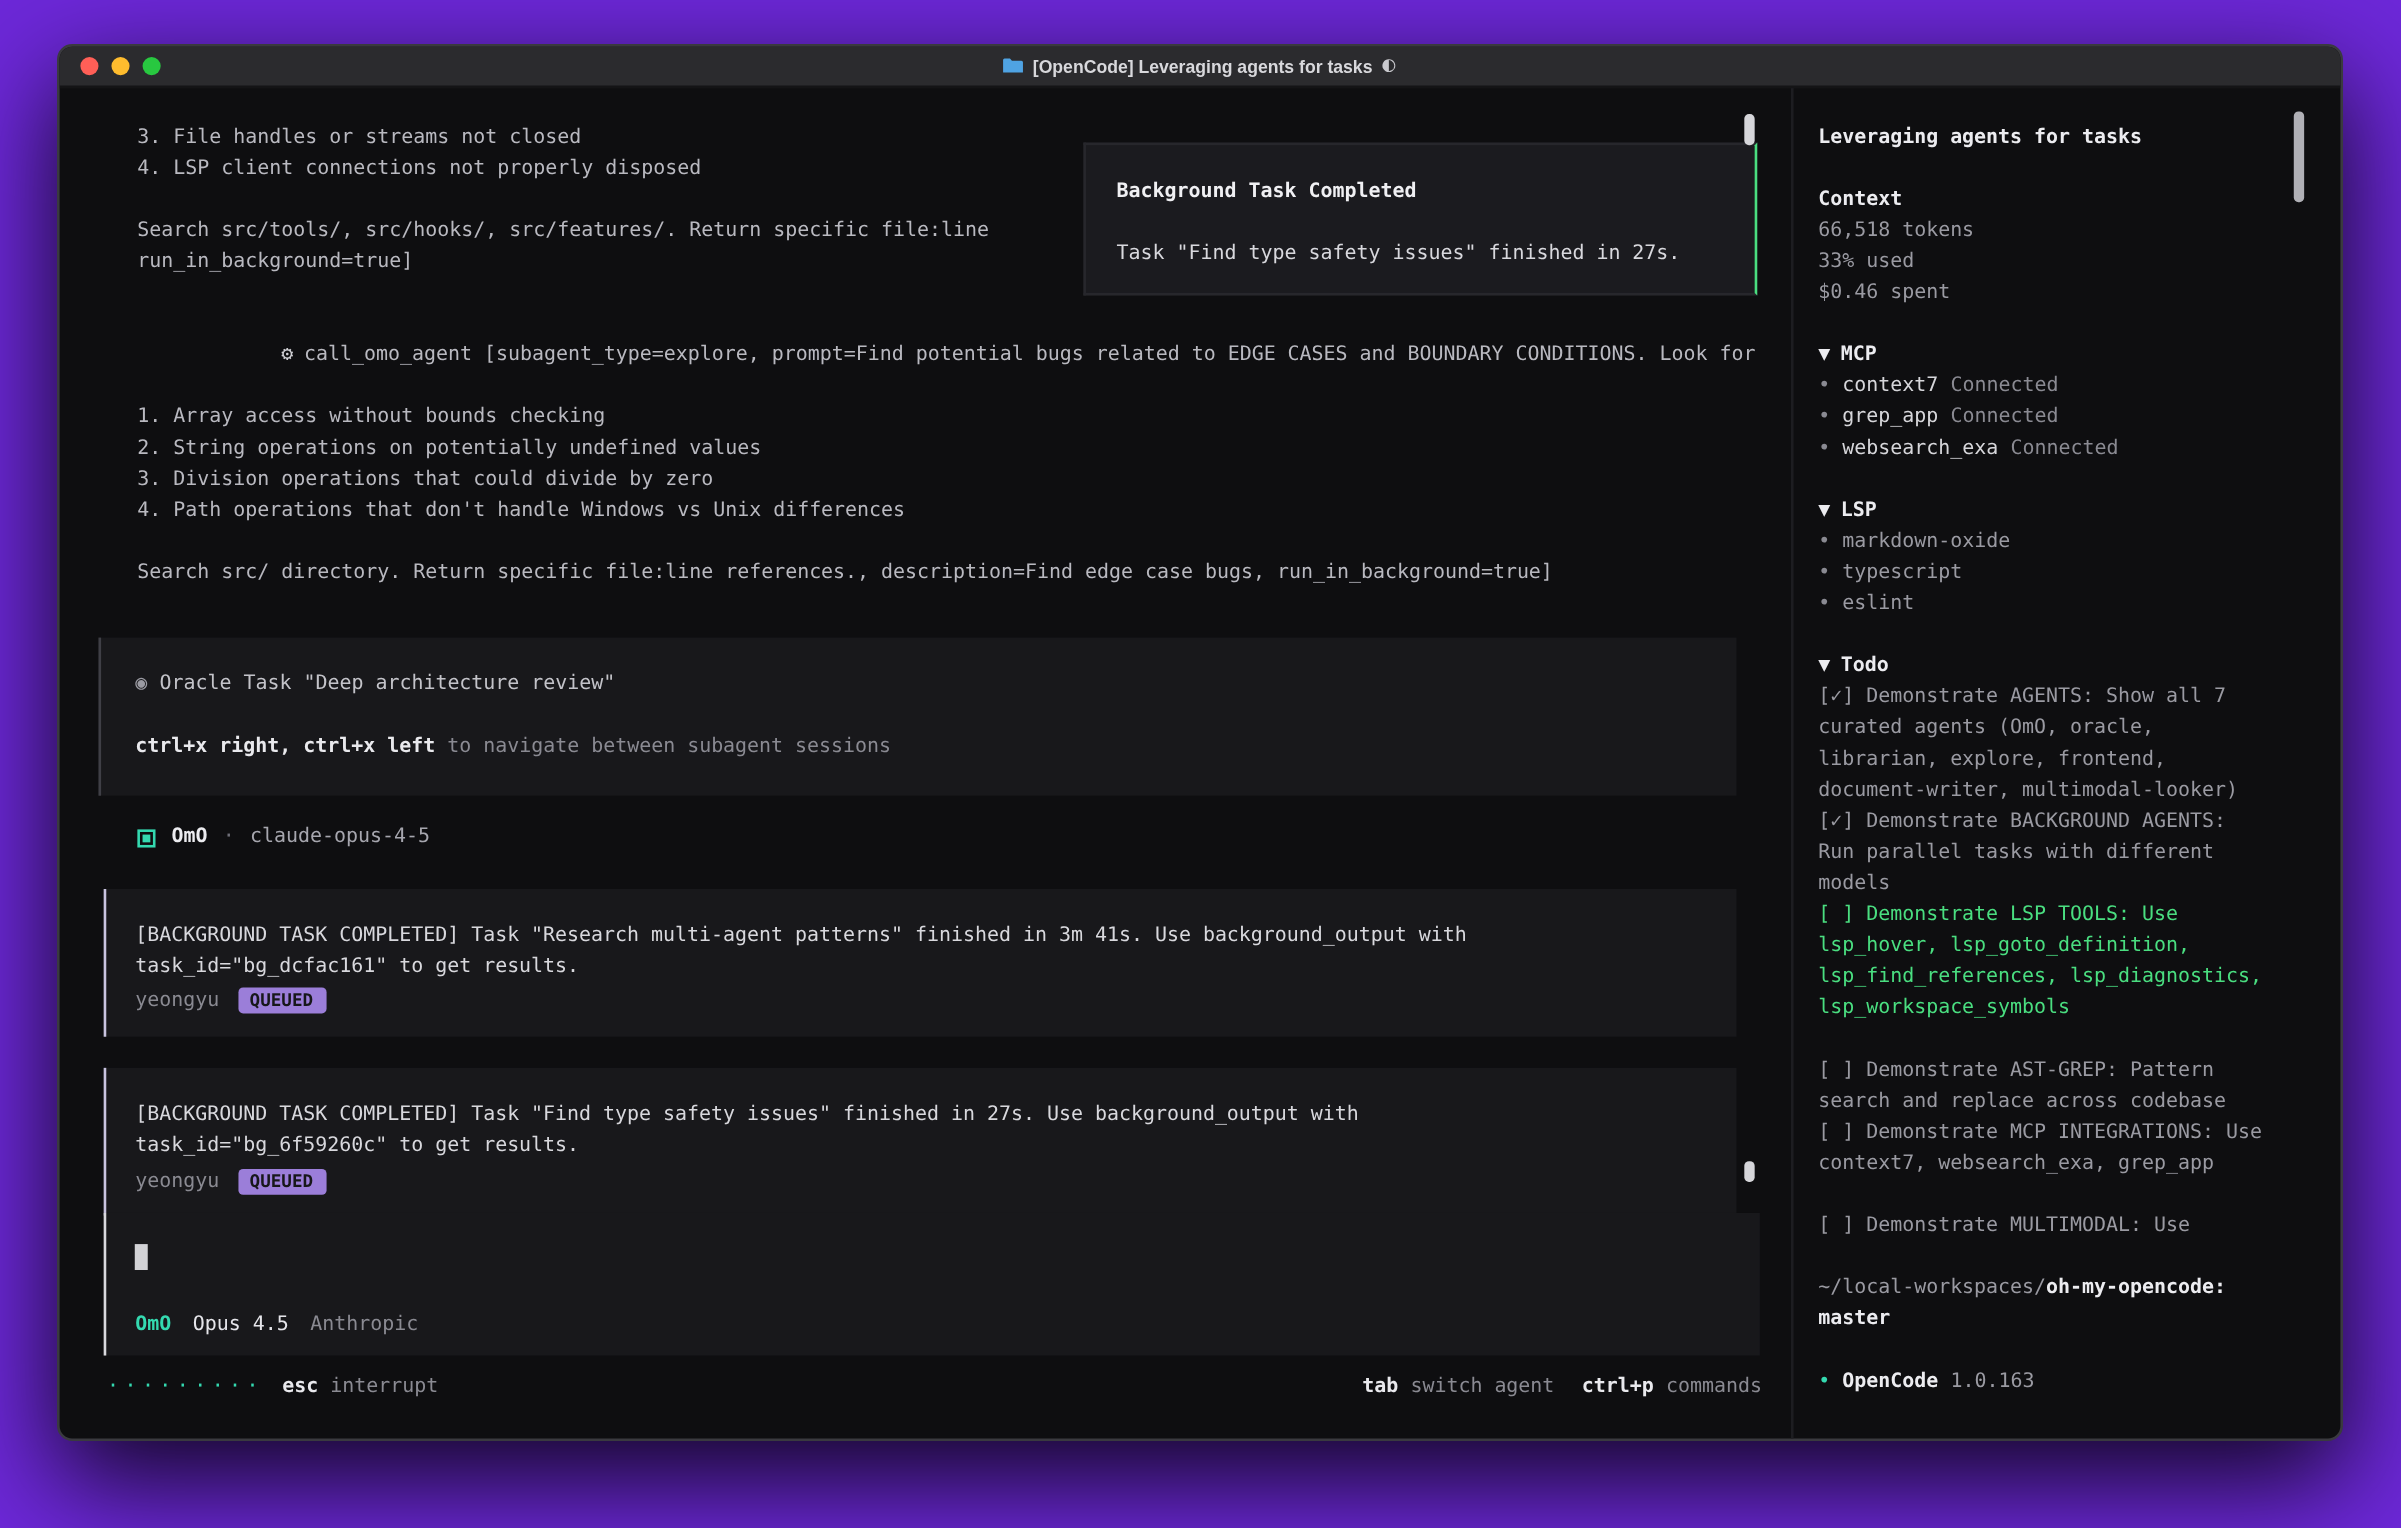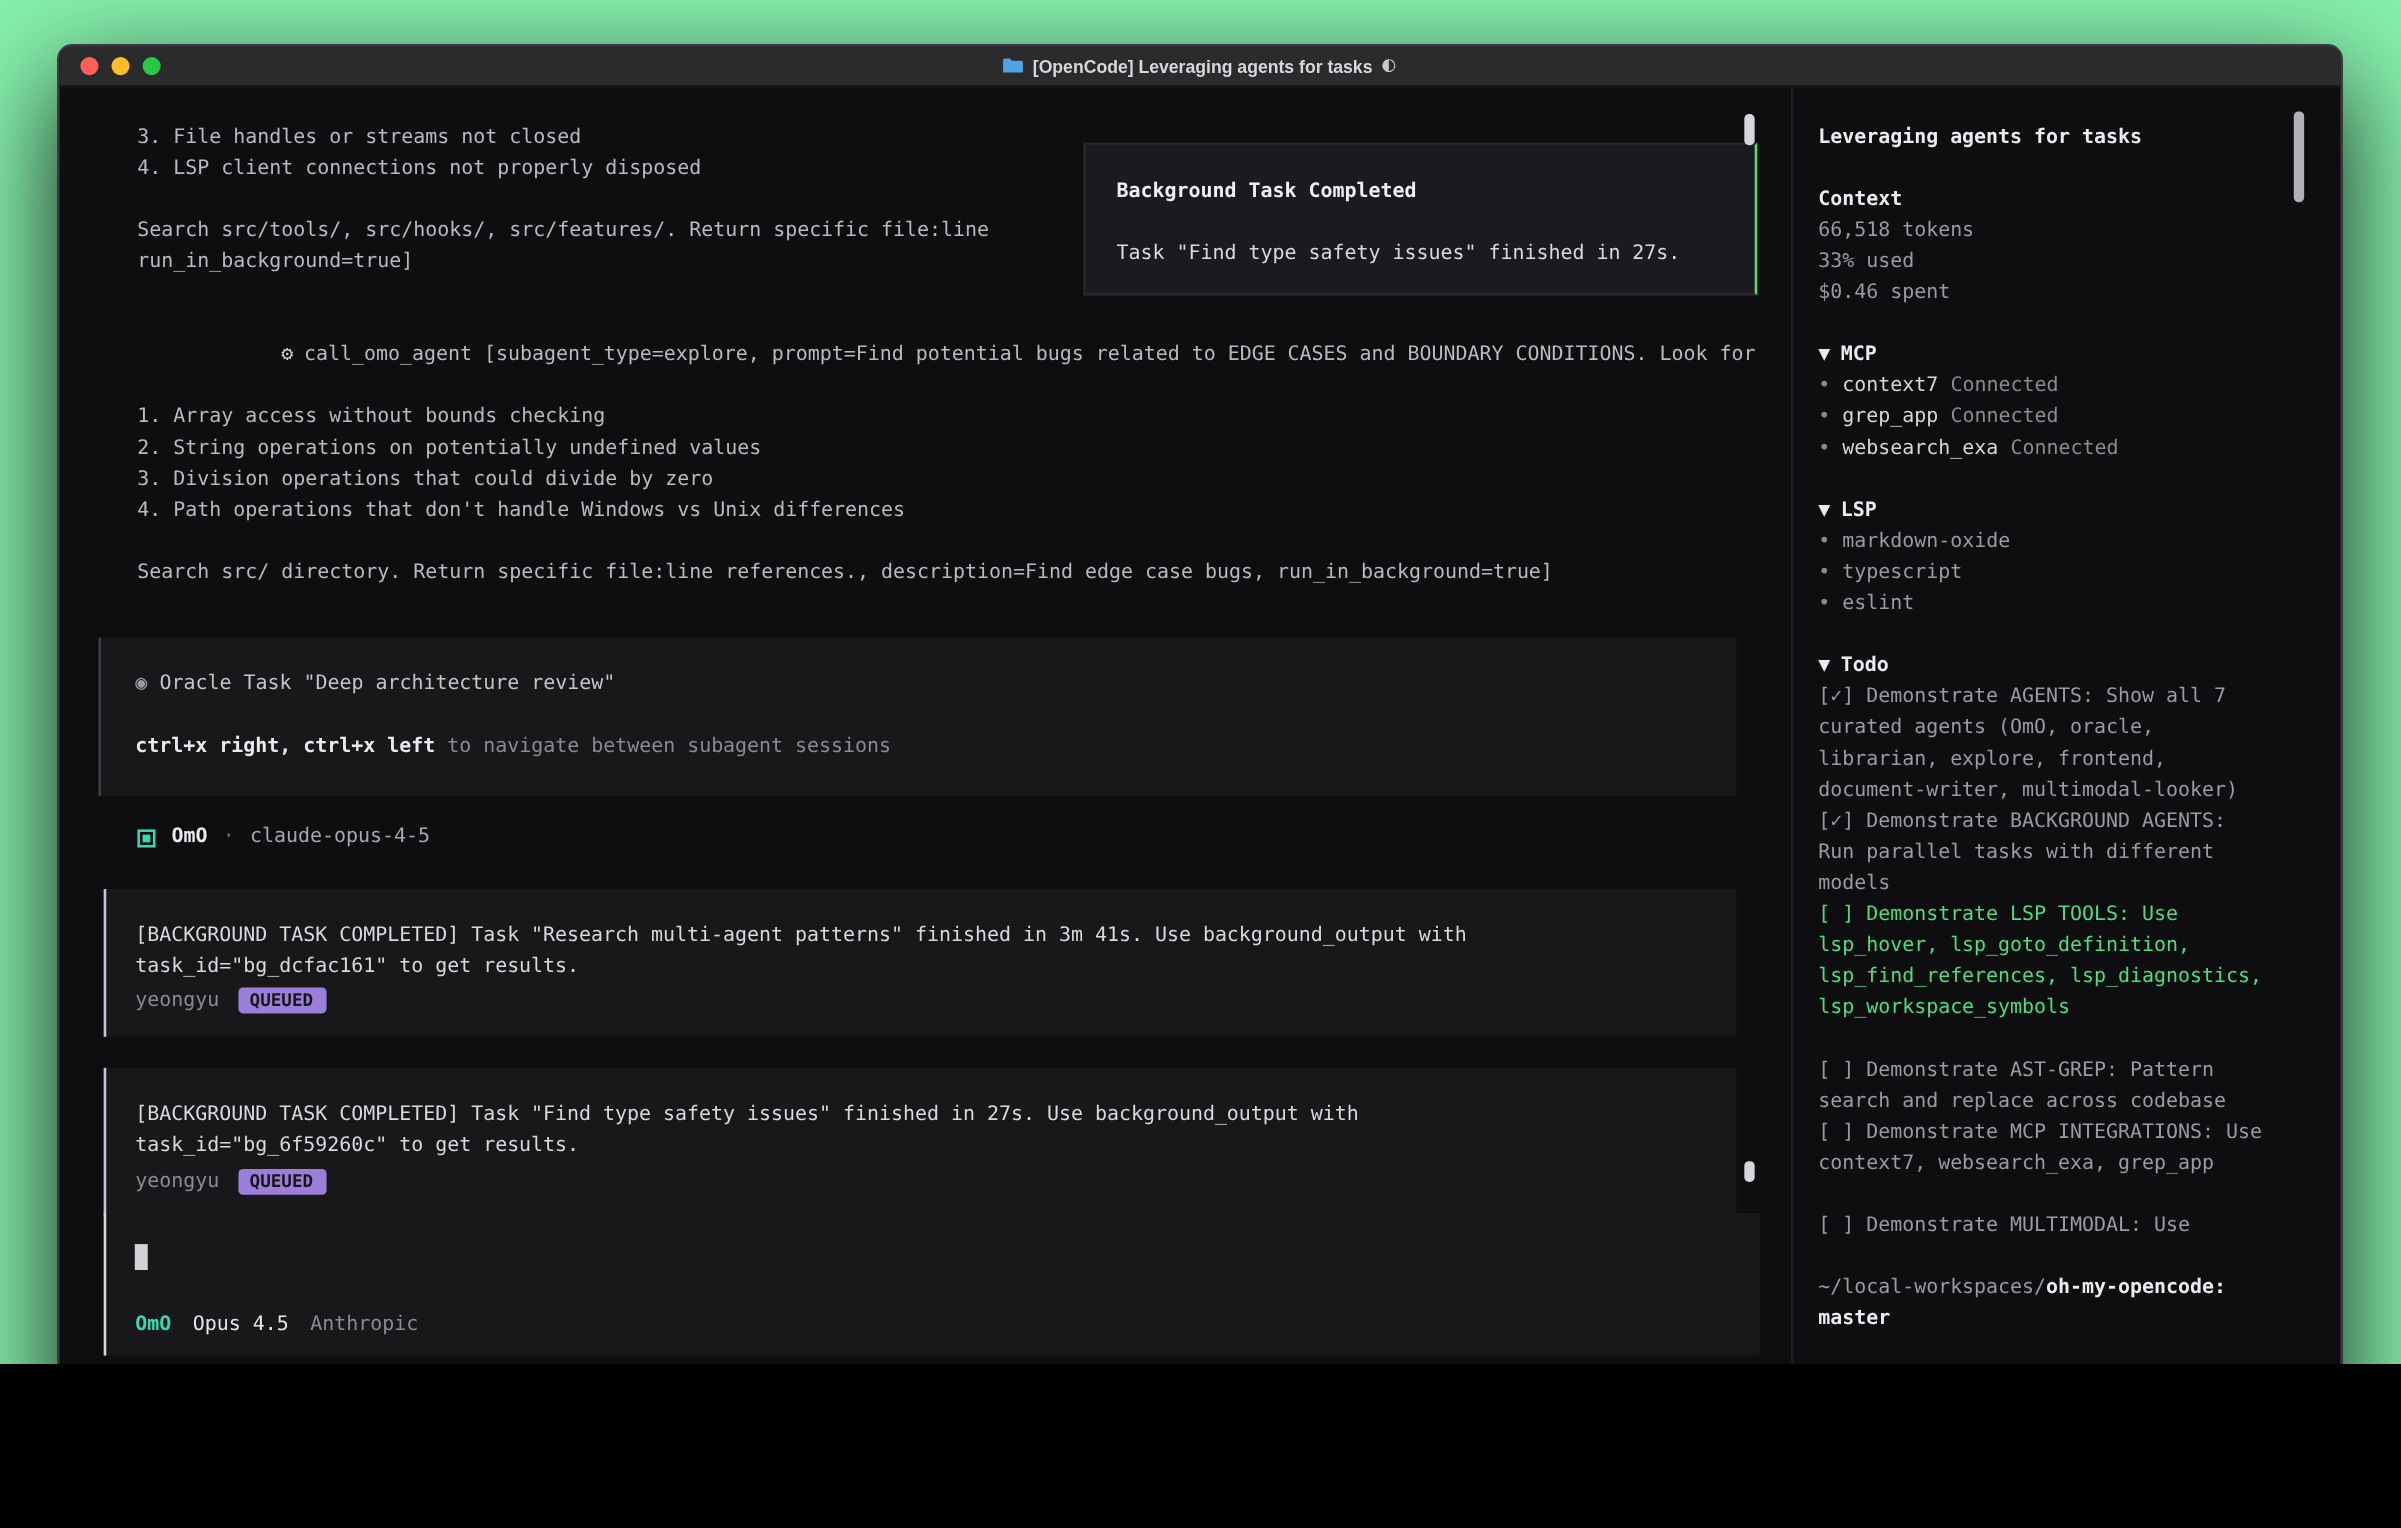--- a/index.html
+++ b/index.html
@@ -1,16 +1,16 @@
 <!DOCTYPE html>
 <html style="font-size:9.5px"><head>
 <meta charset="utf-8">
 <style>
   html,body{margin:0;padding:0;background:#000;}
-  .viewport{position:relative;width:2401px;height:1364px;background:#86efac;overflow:hidden;}
+  .viewport{position:relative;width:2401px;height:1528px;background:#6d28d9;overflow:hidden;}
   .stage{position:absolute;left:0;top:0;width:927px;height:590px;transform:scale(2.59184);transform-origin:0 0;}
 
   .window{position:absolute;left:22px;top:16.5px;width:882px;height:539px;background:#0e0e10;
     border:0.6px solid #3a3a3f;border-radius:5.9px;box-shadow:0 14.8px 41px rgba(0,0,0,.85);overflow:hidden;box-sizing:border-box;}
 
   
   .titlebar{height:15.4px;background:#2b2b2e;border-bottom:0.6px solid #141416;display:flex;align-items:center;position:relative;}
   .traffic{position:absolute;left:8.3px;top:4.1px;display:flex;gap:4.7px;}
   .light{width:7px;height:7px;border-radius:50%;}
   .title-center{flex:1;display:flex;justify-content:center;align-items:center;gap:3.5px;

